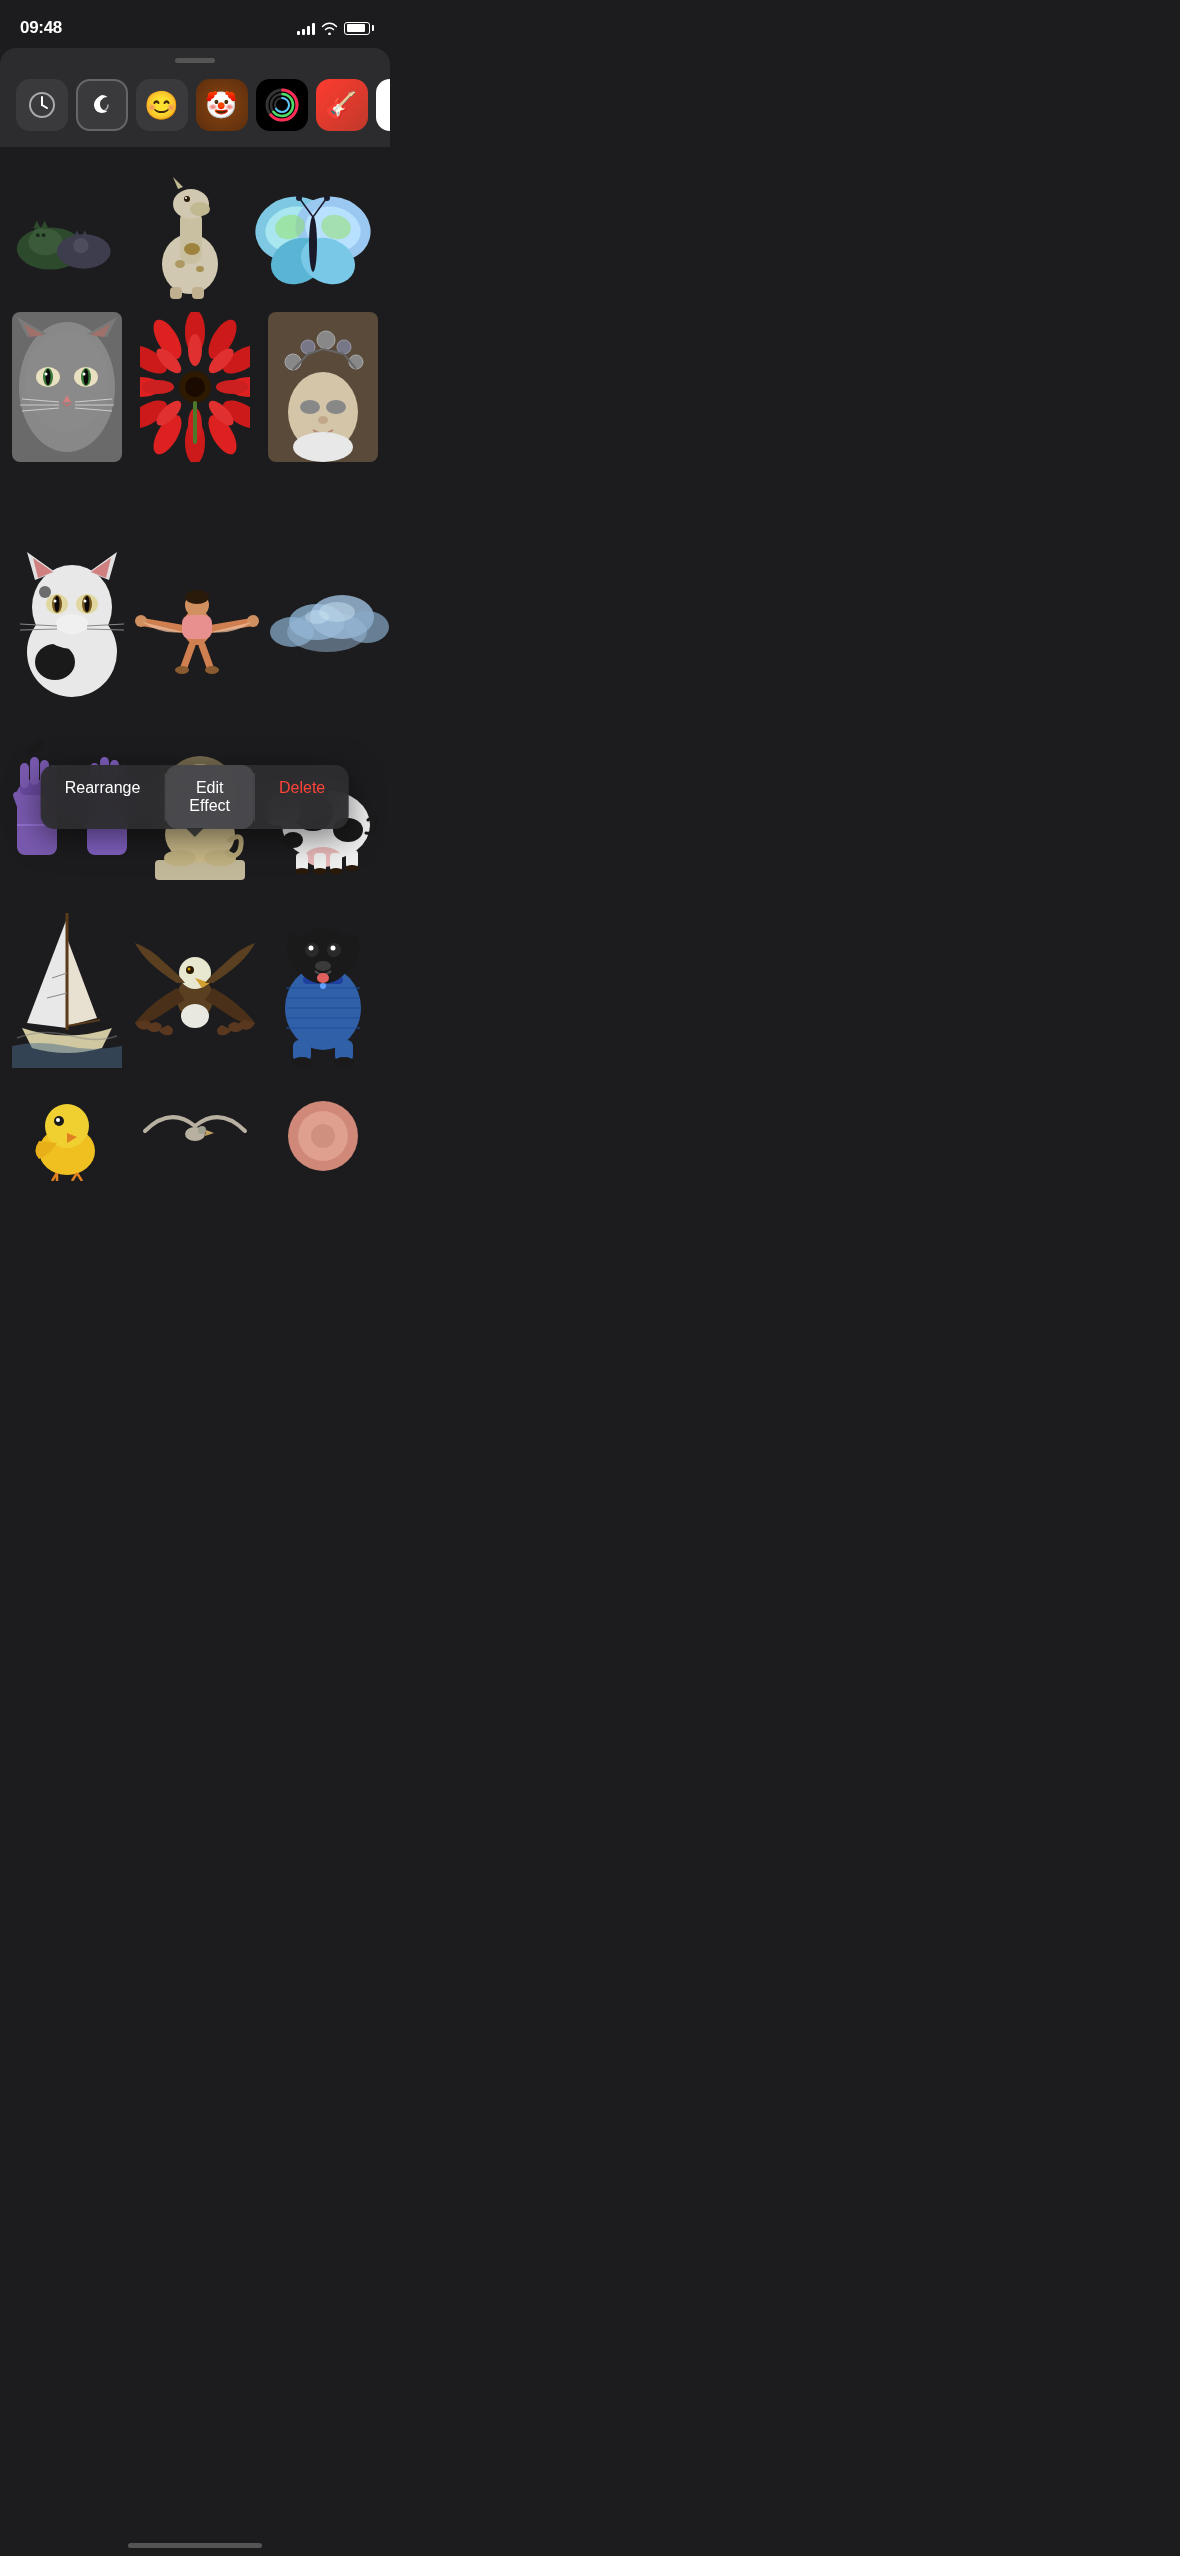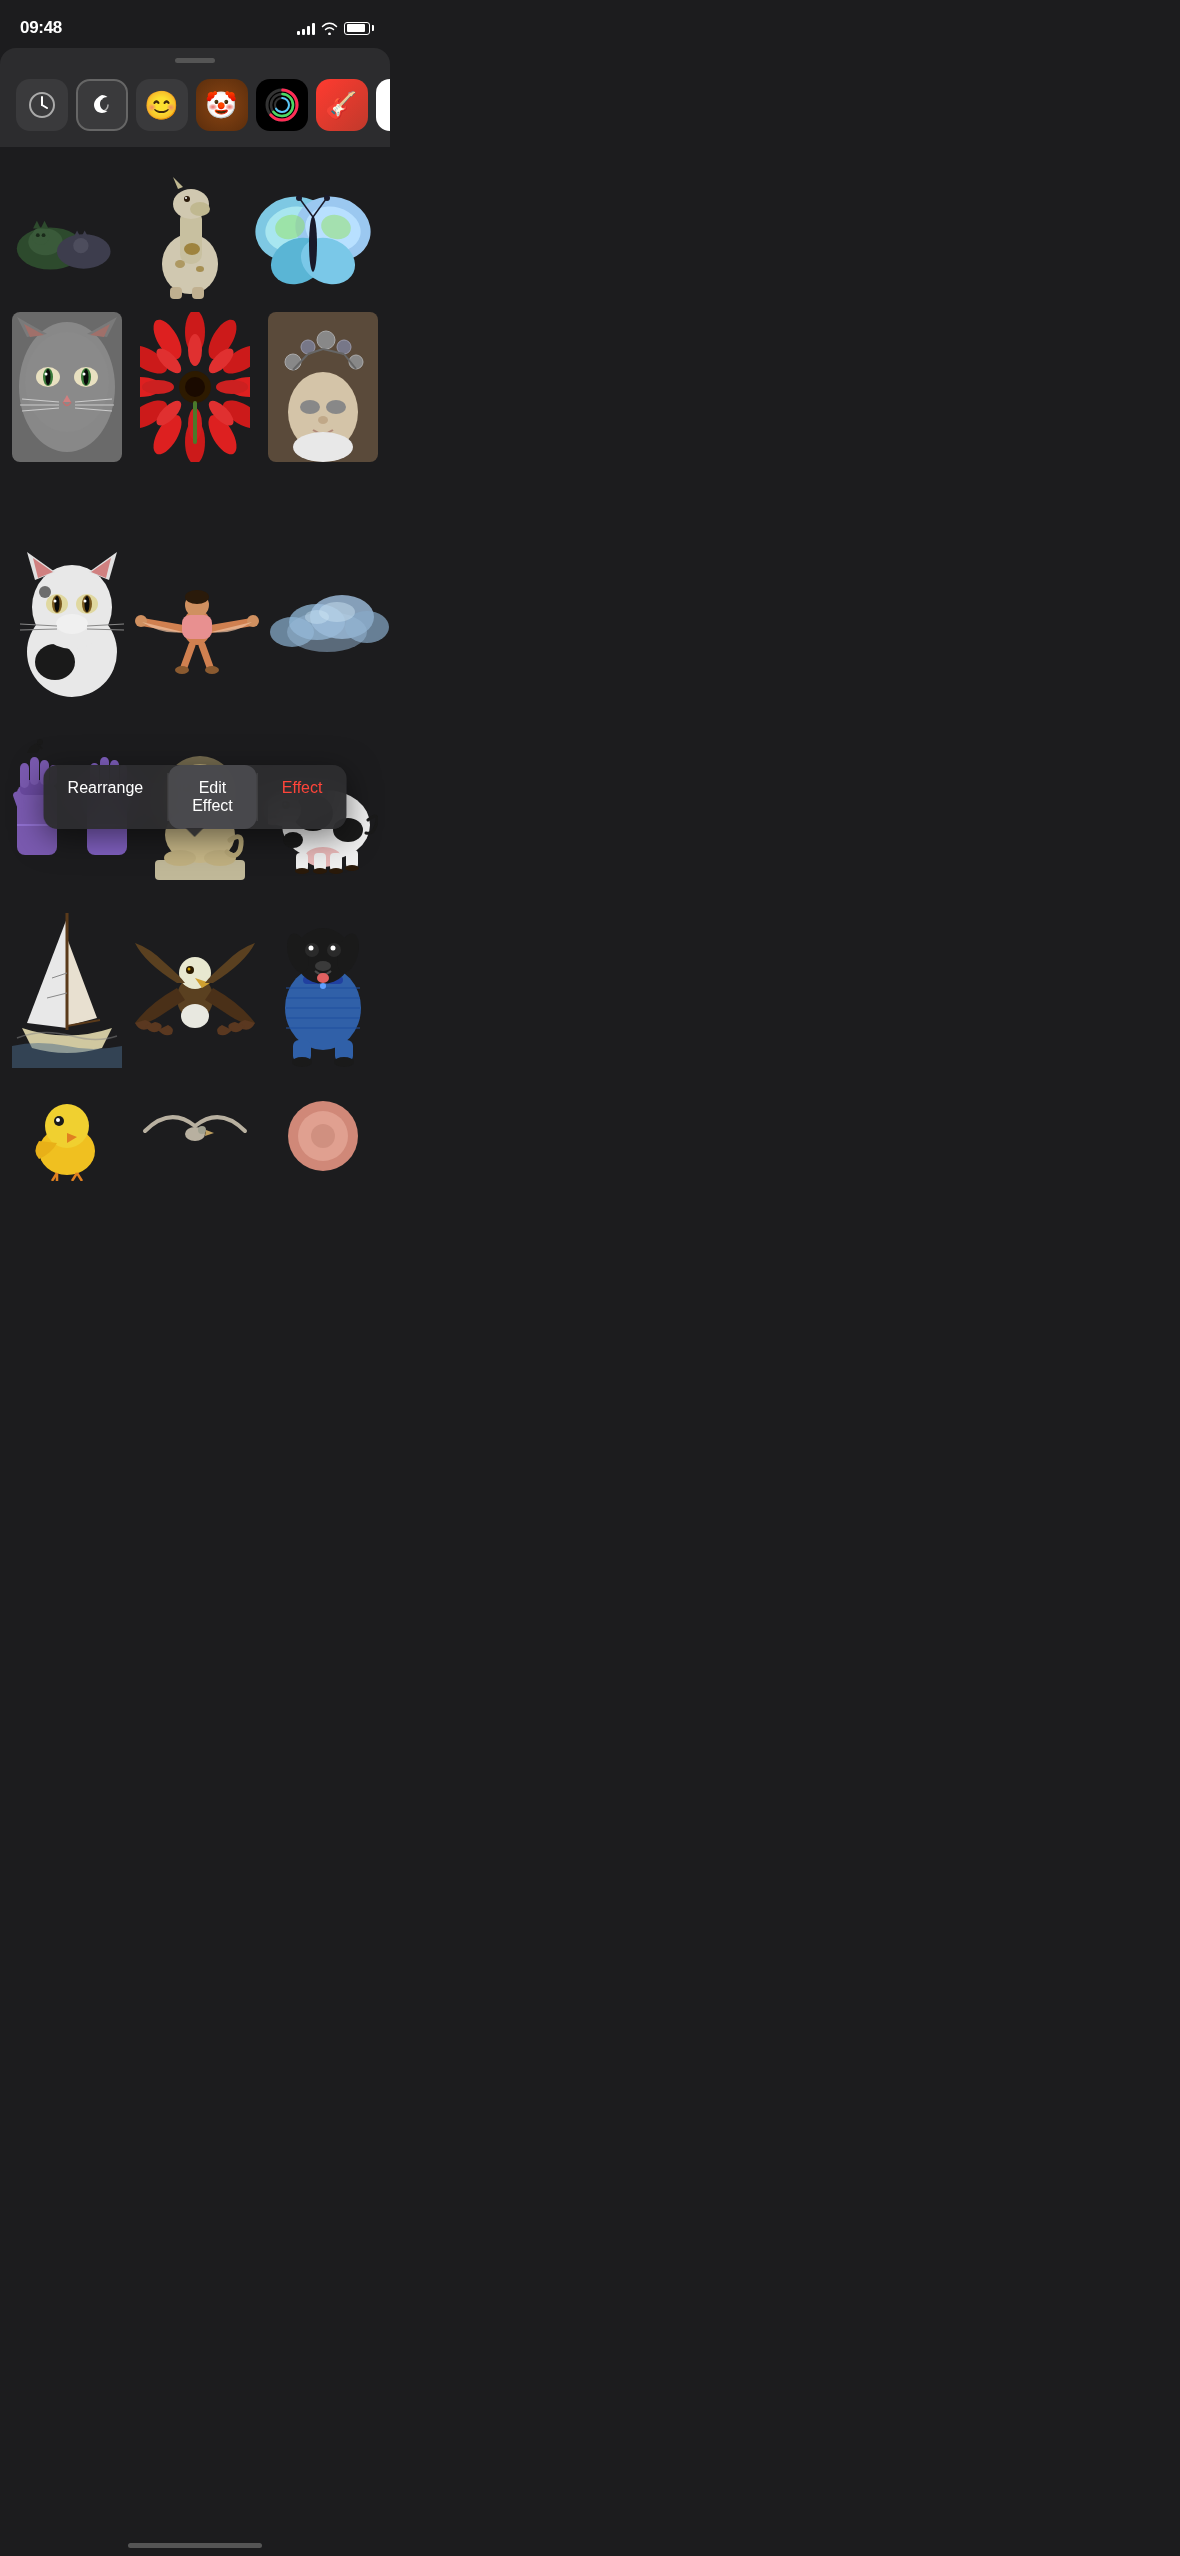--- a/index.html
+++ b/index.html
@@ -475,21 +475,21 @@
         <ellipse cx="55" cy="135" rx="30" ry="15" fill="#e8e8e8"></ellipse>
       </svg>
     </div>
 
     <div class="context-menu-overlay">
       <div class="context-menu">
         <div class="context-menu-item">Rearrange</div>
         <div class="context-menu-divider"></div>
         <div class="context-menu-item selected">Edit Effect</div>
         <div class="context-menu-divider"></div>
-        <div class="context-menu-item delete">Effect</div>
+        <div class="context-menu-item delete">Delete</div>
       </div>
       <div class="context-menu-arrow"></div>
     </div>
   </div>
 
   <div class="sticker-row" style="min-height:170px; margin-top:70px;">
     <div class="sticker-item" style="height:160px; width:120px;">
       <svg width="115" height="160" viewBox="0 0 115 160">
 
         <ellipse cx="57" cy="110" rx="45" ry="45" fill="#e8e8e8"></ellipse>

